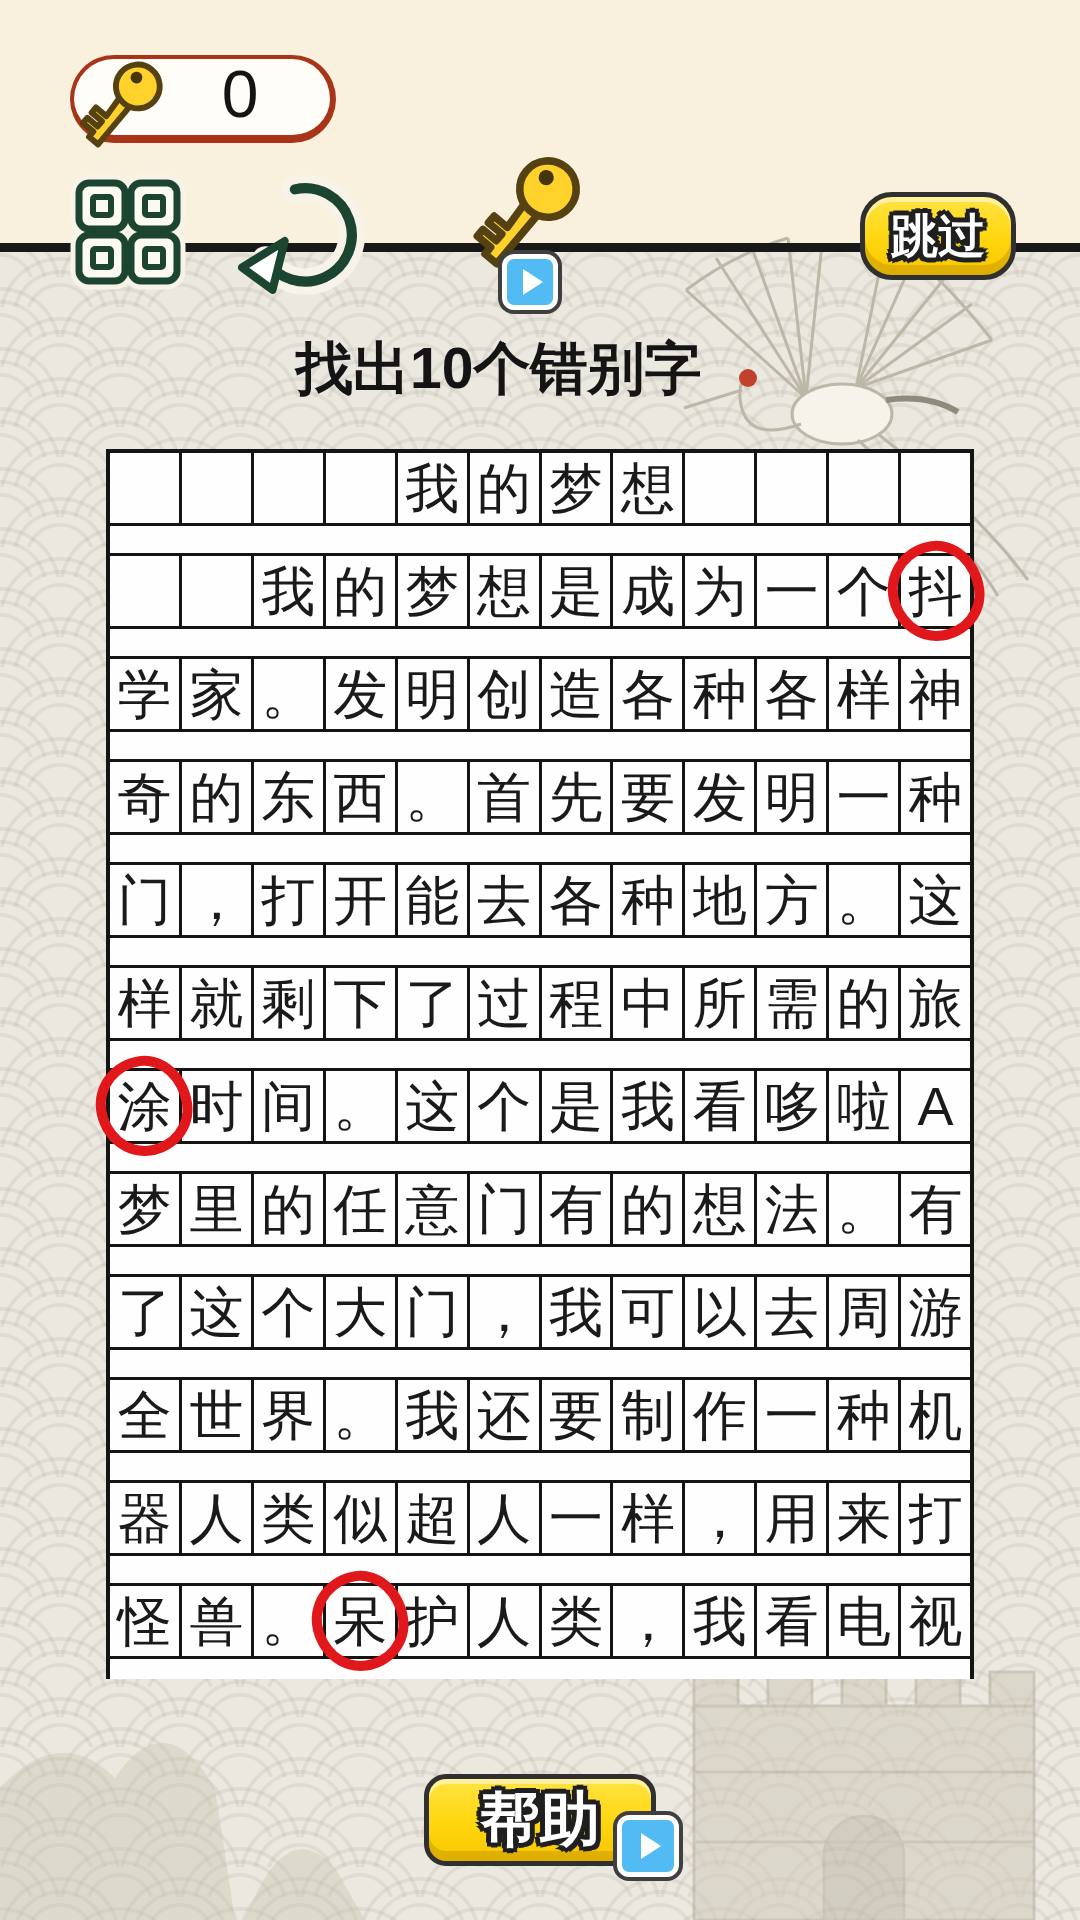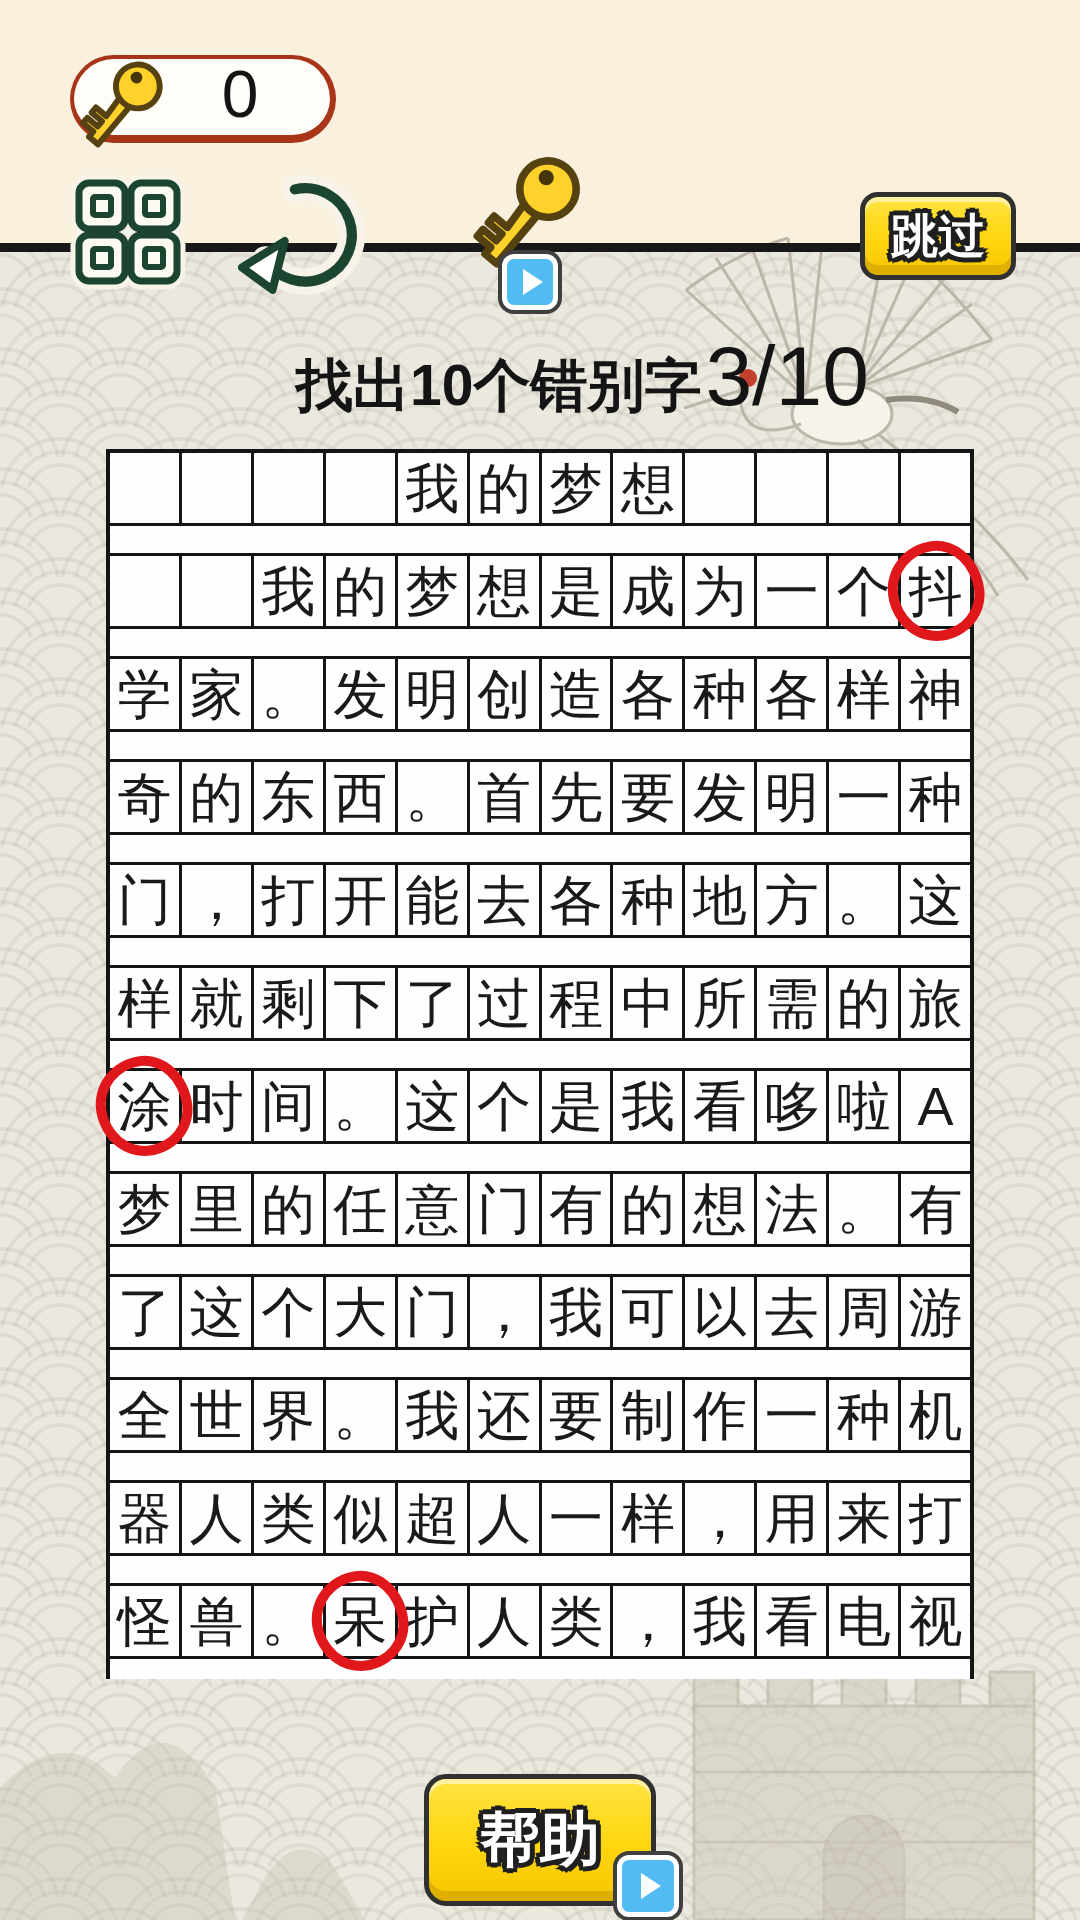--- a/index.html
+++ b/index.html
@@ -28,21 +28,21 @@
   .undo-btn{left:238px;top:166px;width:138px;height:138px;}
   .keyvideo-btn{left:466px;top:148px;width:146px;height:172px;}
   .keyvideo-btn .big-key{position:absolute;left:0;top:-2px;width:136px;height:152px;}
 
   .play-badge{position:absolute;background:#53bbf3;border:5px solid #fff;box-shadow:0 0 0 4px #3f3f3f;
     border-radius:12px;display:flex;align-items:center;justify-content:center;z-index:7;}
   .play-badge .tri{width:0;height:0;border-left:20px solid #fff;border-top:13px solid transparent;border-bottom:13px solid transparent;margin-left:5px;}
   .keyvideo-btn .play-badge{left:36px;top:106px;width:56px;height:56px;}
 
   .game-btn{background:linear-gradient(180deg,#ffe342 0%,#ffd60e 55%,#f7c600 100%);
-    border:5px solid #303030;border-radius:18px;display:flex;align-items:center;justify-content:center;
+    border:5px solid #303030;border-radius:32px;display:flex;align-items:center;justify-content:center;
     box-shadow:inset 0 5px 0 rgba(255,255,255,.5), inset 0 -10px 0 rgba(176,128,0,.35);z-index:5;position:absolute;}
   .outline-txt{color:#fff;font-weight:bold;
     text-shadow:-4px -4px 0 #1f1f1f,4px -4px 0 #1f1f1f,-4px 4px 0 #1f1f1f,4px 4px 0 #1f1f1f,
       -5px 0 0 #1f1f1f,5px 0 0 #1f1f1f,0 -5px 0 #1f1f1f,0 5px 0 #1f1f1f;}
   .skip-btn{left:860px;top:192px;width:156px;height:88px;}
   .skip-btn .lbl{font-size:47px;}
 
   
   .title-line{position:absolute;left:296px;top:334px;display:flex;align-items:baseline;z-index:3;white-space:nowrap;}
   .title-line .task{font-size:57px;font-weight:700;color:#141414;line-height:1.2;}
@@ -61,21 +61,21 @@
   .gap-row.tail{height:20px;border-bottom:none;}
   .cell{flex:1;border-right:3px solid #141414;display:flex;align-items:center;justify-content:center;position:relative;}
   .cell:last-child{border-right:none;}
   .cell .ch{font-size:54px;line-height:1;color:#1a1a1a;}
   .ring{position:absolute;width:96px;height:100px;left:50%;top:50%;
     transform:translate(-50%,-50%) rotate(-8deg);
     border:10px solid #e0181b;border-radius:52% 48% 50% 50% / 48% 54% 46% 52%;
     z-index:4;pointer-events:none;}
 
   
-  .help-btn{left:424px;top:1774px;width:232px;height:132px;border-radius:22px;}
+  .help-btn{left:424px;top:1774px;width:232px;height:92px;border-radius:22px;}
   .help-btn .lbl{font-size:60px;}
   .help-btn .play-badge{right:-28px;bottom:-16px;width:62px;height:62px;left:auto;top:auto;}
 </style>
 </head>
 <body>
 
 <div id="screen">
 
   <div class="bottom-bg"></div>
   <div class="top-bg"></div>
@@ -177,21 +177,20 @@
         <div class="tri"></div>
       </div>
   </div>
 
   <div class="game-btn skip-btn">
     <span class="lbl outline-txt">跳过</span>
   </div>
 
   <div class="title-line">
     <span class="task">找出10个错别字</span>
-    <span class="progress">3/10</span>
   </div>
 
   <div class="paper">
       <div class="write-row">
         <div class="cell">
           <span class="ch"></span>
         </div>
         <div class="cell">
           <span class="ch"></span>
         </div>

